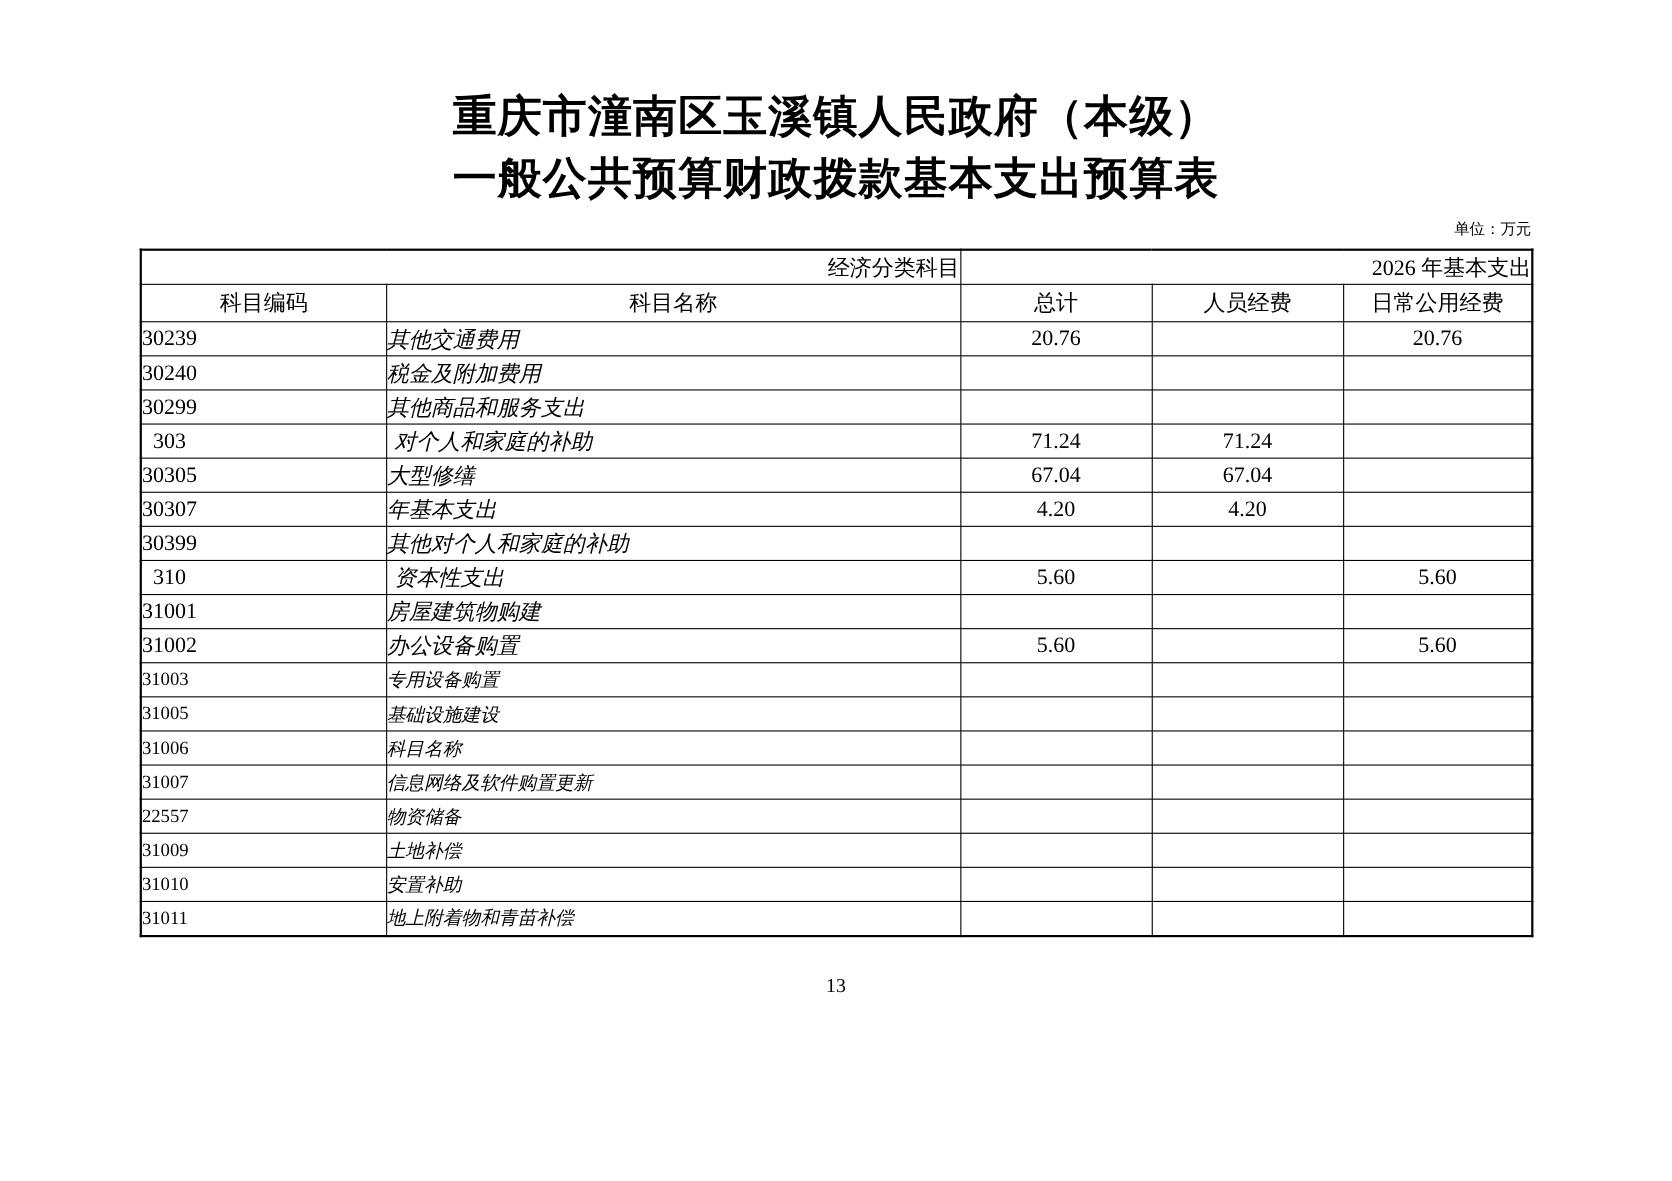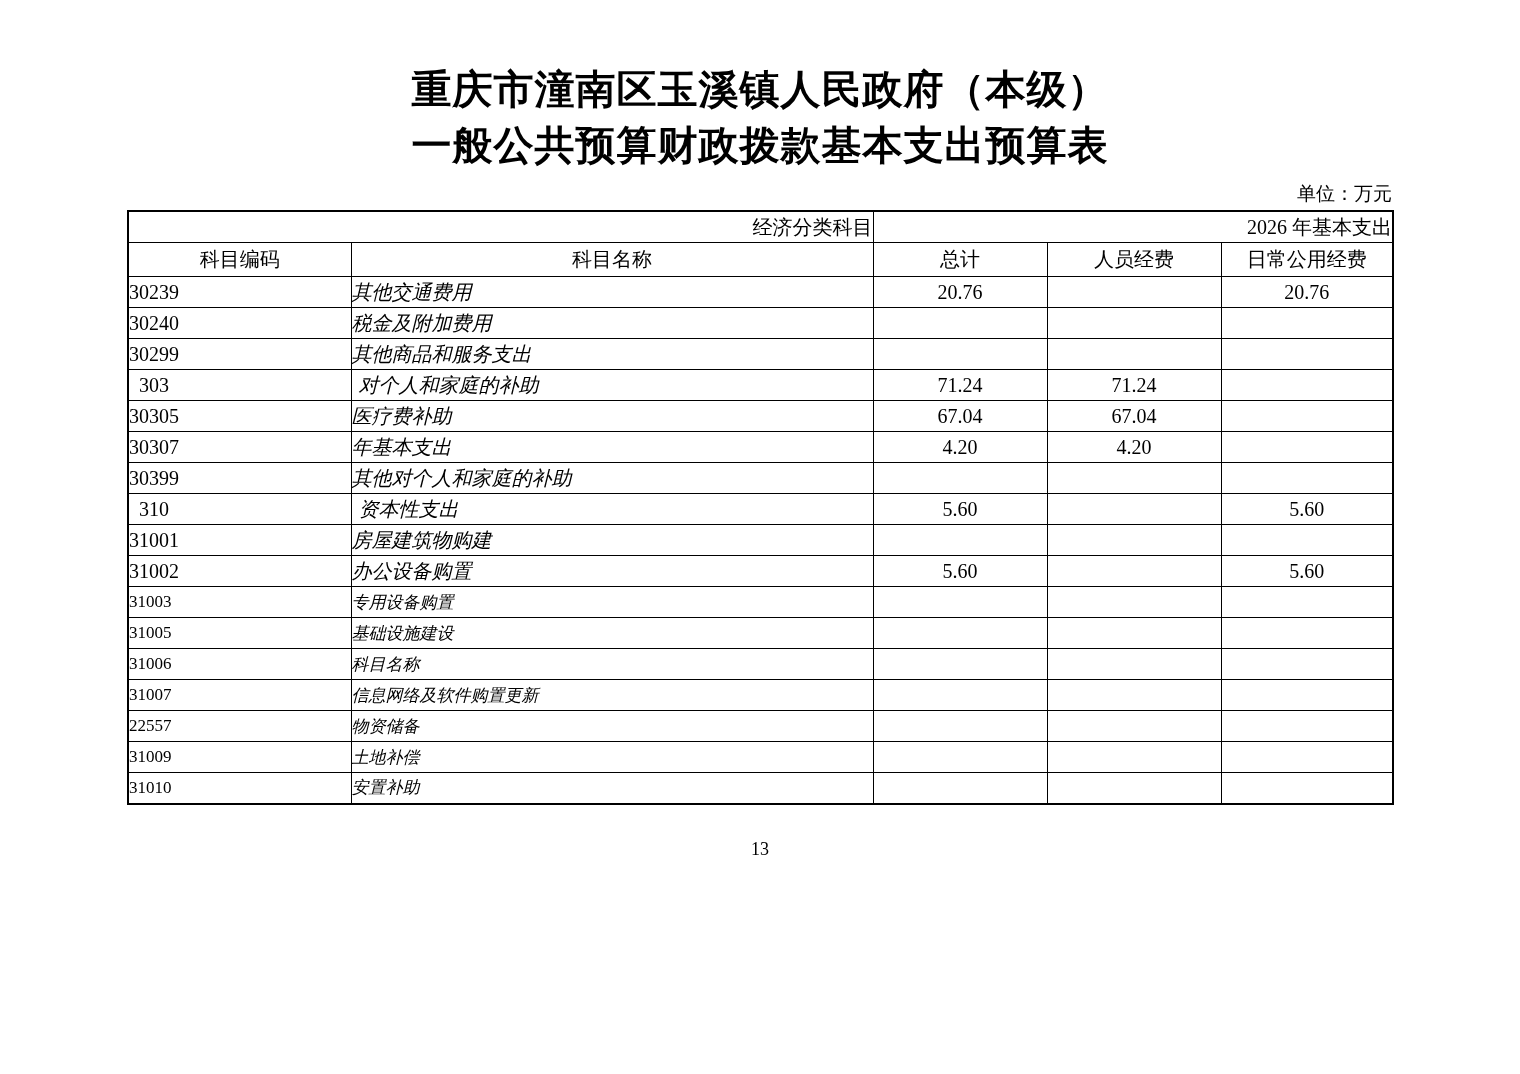--- a/index.html
+++ b/index.html
@@ -12,32 +12,32 @@
     color: #000000;
     -webkit-font-smoothing: antialiased;
   }
   .sheet {
     position: relative;
     width: 1520px;
     height: 1074px;
     overflow: hidden;
   }
   .title-block {
-    margin-top: 62px;
+    margin-top: 78px;
     text-align: center;
     font-weight: bold;
     font-size: 40px;
     line-height: 56px;
     letter-spacing: 1px;
   }
   .unit-note-row {
     width: 1265px;
     margin: 8px 0 4px 127px;
     text-align: right;
-    font-size: 19px;
+    font-size: 14px;
     line-height: 24px;
   }
   table.budget {
     margin-left: 127px;
     width: 1265px;
     border-collapse: collapse;
     table-layout: fixed;
     border: 2px solid #000000;
     font-size: 20px;
   }
@@ -124,21 +124,21 @@
         </tr>
         <tr class="parent">
           <td class="cell-code">303</td>
           <td class="cell-name">对个人和家庭的补助</td>
           <td class="cell-num">71.24</td>
           <td class="cell-num">71.24</td>
           <td class="cell-num"></td>
         </tr>
         <tr class="child">
           <td class="cell-code">30305</td>
-          <td class="cell-name">医疗费补助</td>
+          <td class="cell-name">大型修缮</td>
           <td class="cell-num">67.04</td>
           <td class="cell-num">67.04</td>
           <td class="cell-num"></td>
         </tr>
         <tr class="child">
           <td class="cell-code">30307</td>
           <td class="cell-name">年基本支出</td>
           <td class="cell-num">4.20</td>
           <td class="cell-num">4.20</td>
           <td class="cell-num"></td>
@@ -213,18 +213,25 @@
           <td class="cell-num"></td>
           <td class="cell-num"></td>
         </tr>
         <tr class="child small">
           <td class="cell-code">31010</td>
           <td class="cell-name">安置补助</td>
           <td class="cell-num"></td>
           <td class="cell-num"></td>
           <td class="cell-num"></td>
         </tr>
+        <tr class="child small">
+          <td class="cell-code">31011</td>
+          <td class="cell-name">地上附着物和青苗补偿</td>
+          <td class="cell-num"></td>
+          <td class="cell-num"></td>
+          <td class="cell-num"></td>
+        </tr>
       </tbody>
   </table>
 
   <div class="page-number">13</div>
 
 </div>
 
 </body></html>

